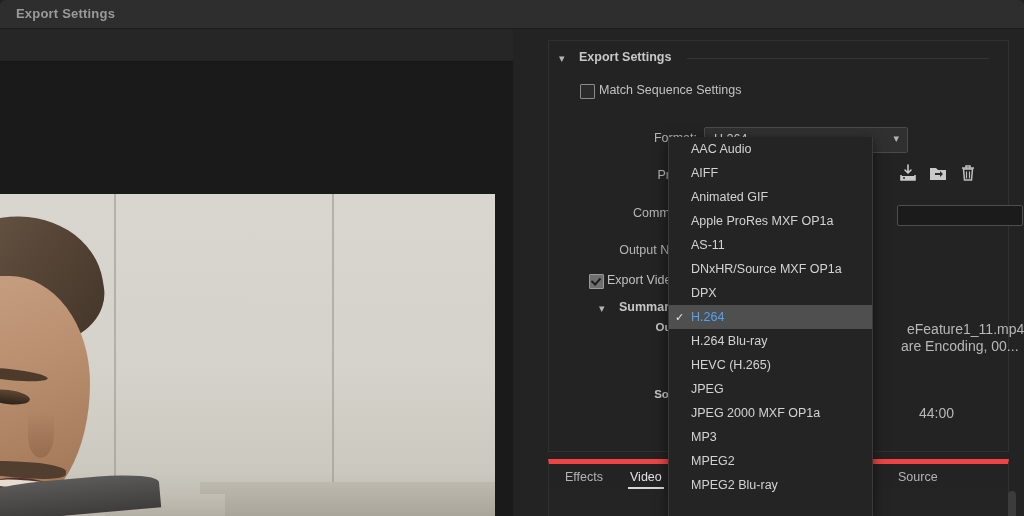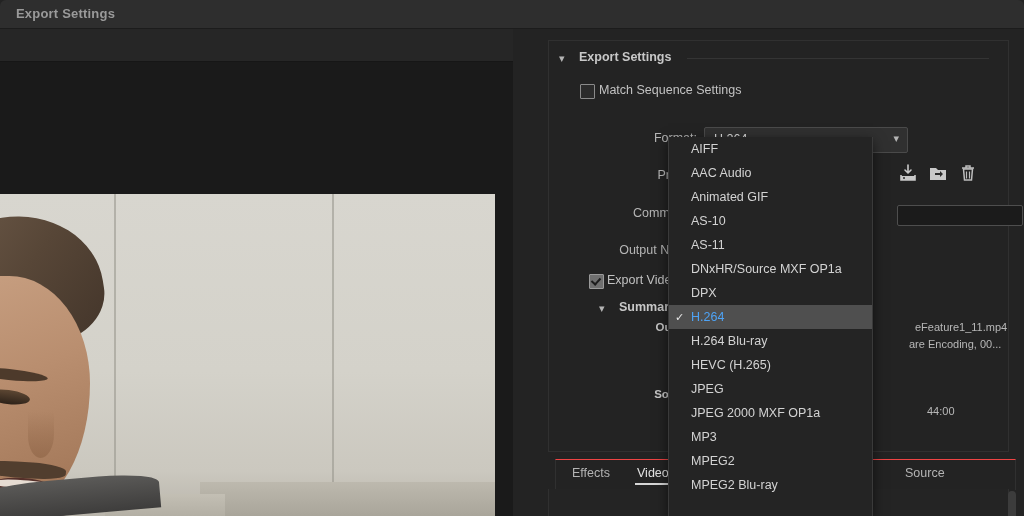--- a/index.html
+++ b/index.html
@@ -163,27 +163,27 @@
     position:absolute;left:348px;top:164px;width:124px;height:19px;
     background:#1b1b1b;border:1px solid #4e4e4e;border-radius:2px;
   }
 
   
   #summary-head{position:absolute;left:44px;top:259px;width:400px;height:16px;}
   .sum-key{
     position:absolute;font-size:11.5px;font-weight:bold;color:#c6c6c6;text-align:right;
   }
   .sum-val{
-    position:absolute;font-size:11px;color:#b8b8b8;white-space:nowrap;margin-left:8px;
+    position:absolute;font-size:14px;color:#b8b8b8;white-space:nowrap;
   }
 
   
   #tabbar{
-    position:absolute;left:42px;top:430px;width:459px;height:30px;
-    border-top:1px solid #ef4444;border-left:1px solid #303030;
+    position:absolute;left:35px;top:430px;width:459px;height:30px;
+    border-top:5px solid #ef4444;border-left:1px solid #303030;
     border-right:1px solid #303030;background:#232323;
   }
   .tab{
     position:absolute;top:6px;font-size:12.5px;color:#b4b4b4;
   }
   .tab.active{color:#e2e2e2;}
   .tab.active:after{
     content:"";position:absolute;left:-2px;right:-2px;bottom:-5px;height:2px;background:#d6d6d6;
   }
   #tabpanel{
@@ -317,24 +317,24 @@
     <div class="tab" style="left:16px;">Effects</div>
     <div class="tab active" style="left:81px;">Video</div>
     <div class="tab" style="left:133px;">A</div>
     <div class="tab" style="left:349px;">Source</div>
   </div>
   <div id="tabpanel"></div>
   <div id="vscroll"></div>
 </div>
 
 <div id="format-menu">
+    <div class="opt"><span>AAC Audio</span></div>
     <div class="opt"><span>AIFF</span></div>
-    <div class="opt"><span>AAC Audio</span></div>
     <div class="opt"><span>Animated GIF</span></div>
-    <div class="opt"><span>AS-10</span></div>
+    <div class="opt"><span>Apple ProRes MXF OP1a</span></div>
     <div class="opt"><span>AS-11</span></div>
     <div class="opt"><span>DNxHR/Source MXF OP1a</span></div>
     <div class="opt"><span>DPX</span></div>
     <div class="opt sel"><span class="chk">✓</span><span>H.264</span></div>
     <div class="opt"><span>H.264 Blu-ray</span></div>
     <div class="opt"><span>HEVC (H.265)</span></div>
     <div class="opt"><span>JPEG</span></div>
     <div class="opt"><span>JPEG 2000 MXF OP1a</span></div>
     <div class="opt"><span>MP3</span></div>
     <div class="opt"><span>MPEG2</span></div>

